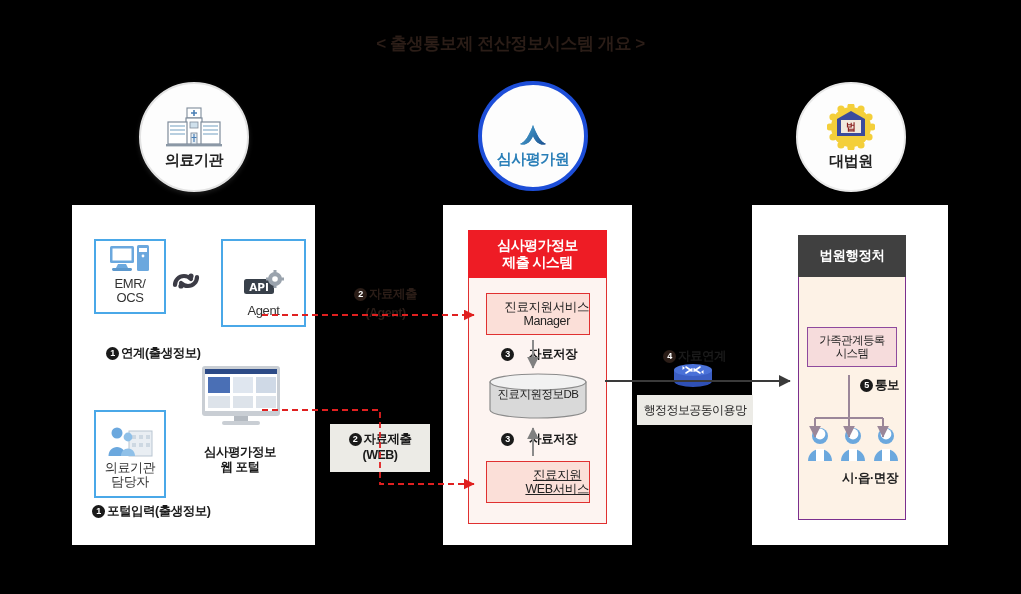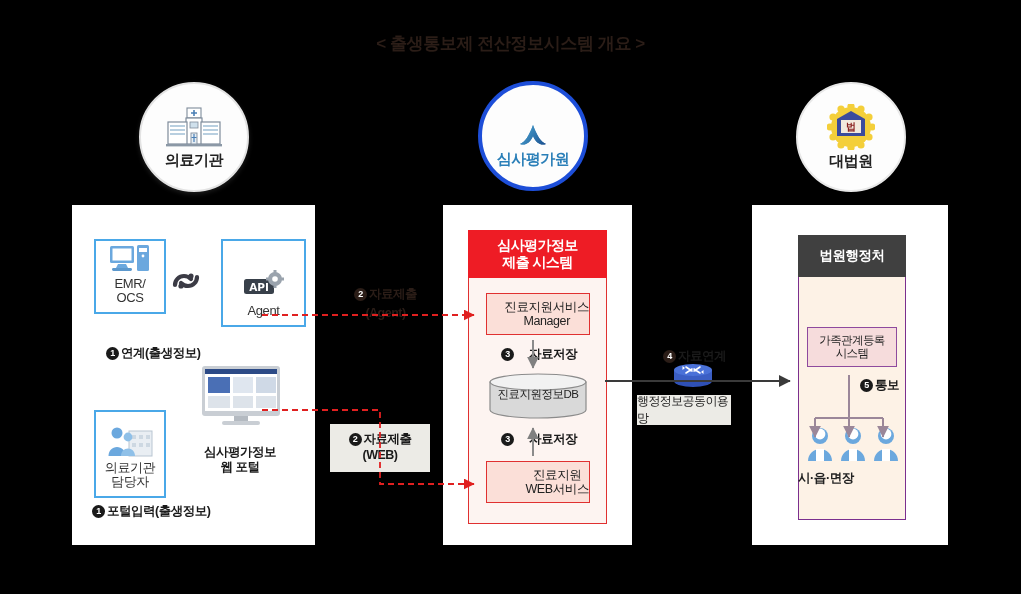--- a/index.html
+++ b/index.html
@@ -109,21 +109,21 @@
     line-height: 1.18; letter-spacing: -0.6px;
   }
   .red-box {
     position: absolute;
     background: #fbdfd8; border: 1.8px solid #e03030;
     display: flex; align-items: center; justify-content: flex-end;
     text-align: center; font-size: 12.5px; color: #222;
     line-height: 1.16; letter-spacing: -0.4px;
   }
   #box-manager { left: 43px;  top: 88px;  width: 104px; height: 42px; }
-  #box-websvc  { left: 43px;  top: 256px; width: 104px; height: 42px; }
+  #box-websvc  { left: 43px;  top: 256px; width: 104px; height: 42px; text-decoration: underline; }
 
   #db-cyl {
     position: absolute; left: 46px; top: 168px; width: 98px; height: 46px;
   }
   #db-label {
     position: absolute; left: 46px; top: 182px; width: 98px;
     text-align: center; font-size: 11.5px; color: #222; letter-spacing: -0.5px;
   }
   .store-label {
     position: absolute; font-size: 12.5px; color: #1a1a1a;
@@ -145,33 +145,33 @@
   }
   #box-family {
     position: absolute; left: 55px; top: 122px; width: 90px; height: 40px;
     background: #f6dcdc; border: 1.6px solid #8e4a9e;
     display: flex; align-items: center; justify-content: center;
     text-align: center; font-size: 11.5px; color: #222;
     line-height: 1.15; letter-spacing: -0.6px;
   }
   #mayors-cap {
     position: absolute; left: 46px; top: 265px; width: 100px;
-    text-align: left; font-size: 12.5px; color: #222;
+    text-align: right; font-size: 12.5px; color: #222;
     letter-spacing: -0.4px; font-weight: bold;
   }
 
   
   #net-label {
     position: absolute; left: 637px; top: 348px; width: 115px;
     text-align: center; font-size: 12.5px; font-weight: bold;
     color: #1a1a1a; letter-spacing: -0.5px;
   }
   #net-box {
     position: absolute; left: 637px; top: 395px;
-    width: 94px; height: 30px;
+    width: 116px; height: 30px;
     background: #ecebe6;
     display: flex; align-items: center; justify-content: center;
     font-size: 12px; color: #222; letter-spacing: -0.6px;
   }
   #router {
     position: absolute; left: 673px; top: 362px; width: 40px; height: 26px;
   }
 
   
   #agent-submit {

